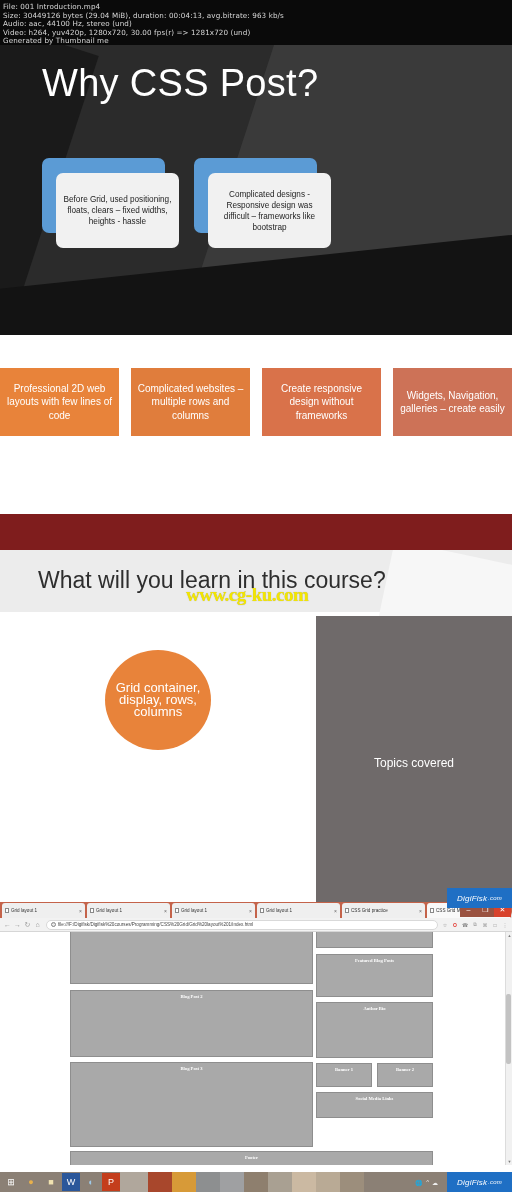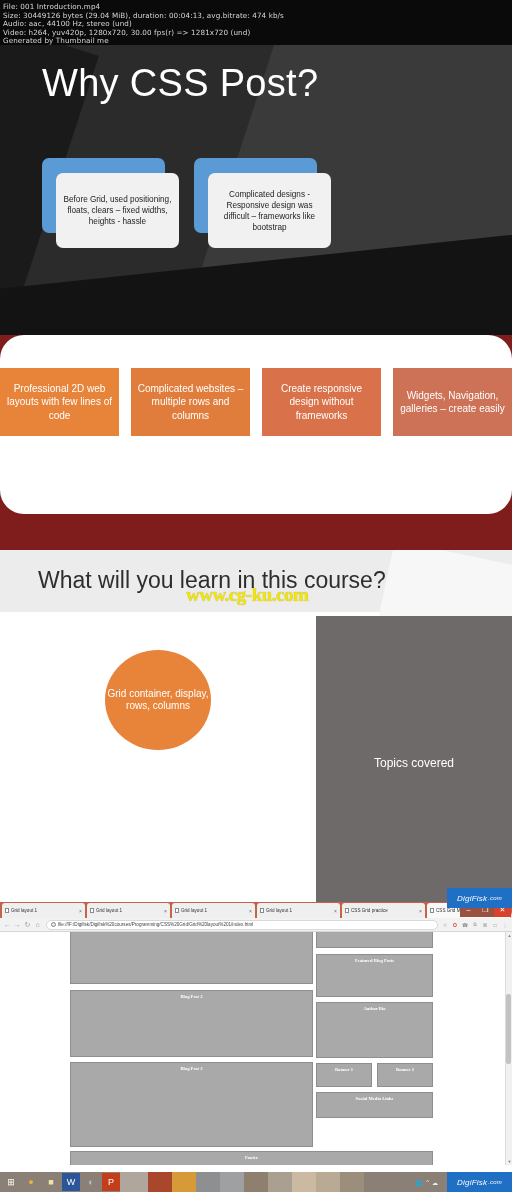--- a/index.html
+++ b/index.html
@@ -65,21 +65,21 @@
     position:absolute; background:#1f6fc4;
     color:#fff; font-weight:normal; font-style:italic;
     display:flex; align-items:center; justify-content:center;
     letter-spacing:0.2px;
   }
   .digifisk .dot { color:#ffffff; font-size:0.75em; margin-left:1px; }
 
   
   .frame2 {
     position:absolute; left:0; top:335px; width:512px; height:179px;
-    background:#ffffff; overflow:hidden;border-radius:24px;
+    background:#ffffff; overflow:hidden;
   }
   .f2-box {
     position:absolute; top:33px; height:68px;
     display:flex; align-items:center; justify-content:center;
     text-align:center; color:#fff; font-size:10px; line-height:13.5px;
     padding:2px 5px;
   }
   .b1 { left:0px;   width:119px; background:#e8833a; }
   .b2 { left:131px; width:119px; background:#e07d3c; }
   .b3 { left:262px; width:119px; background:#d9724a; }
@@ -106,21 +106,21 @@
     position:absolute; left:186px; top:34px;
     color:#f3e600; font-size:19px; font-weight:bold;
     font-family:"Liberation Serif", serif;
     text-shadow:0 0 1px rgba(0,0,0,0.35);
     letter-spacing:-0.5px;
   }
   .f3-circle {
     position:absolute; left:105px; top:650px; width:106px; height:100px;
     background:#e8833a; border-radius:50%;
     display:flex; align-items:center; justify-content:center;
-    text-align:center; color:#fff; font-size:10px; line-height:12px;
+    text-align:center; color:#fff; font-size:13px; line-height:12px;
   }
   .f3-panel {
     position:absolute; left:316px; top:616px; width:196px; height:293px;
     background:#6f6a6a;
     display:flex; align-items:center; justify-content:center;
     color:#fff; font-size:12px; font-weight:300;
   }
 
   
   .frame4 {
@@ -227,21 +227,21 @@
     font-size:6px; color:#eee;
   }
 </style>
 </head>
 <body>
 
 <div id="page">
 
   <div class="meta">
     <div>File: 001 Introduction.mp4</div>
-    <div>Size: 30449126 bytes (29.04 MiB), duration: 00:04:13, avg.bitrate: 474 kb/s</div>
+    <div>Size: 30449126 bytes (29.04 MiB), duration: 00:04:13, avg.bitrate: 963 kb/s</div>
     <div>Audio: aac, 44100 Hz, stereo (und)</div>
     <div>Video: h264, yuv420p, 1280x720, 30.00 fps(r) =&gt; 1281x720 (und)</div>
     <div>Generated by Thumbnail me</div>
   </div>
 
   <div class="frame1">
     <div class="f1-diag1"></div>
     <div class="f1-diag2"></div>
     <div class="f1-diag3"></div>
     <div class="f1-title">Why CSS Post?</div>

